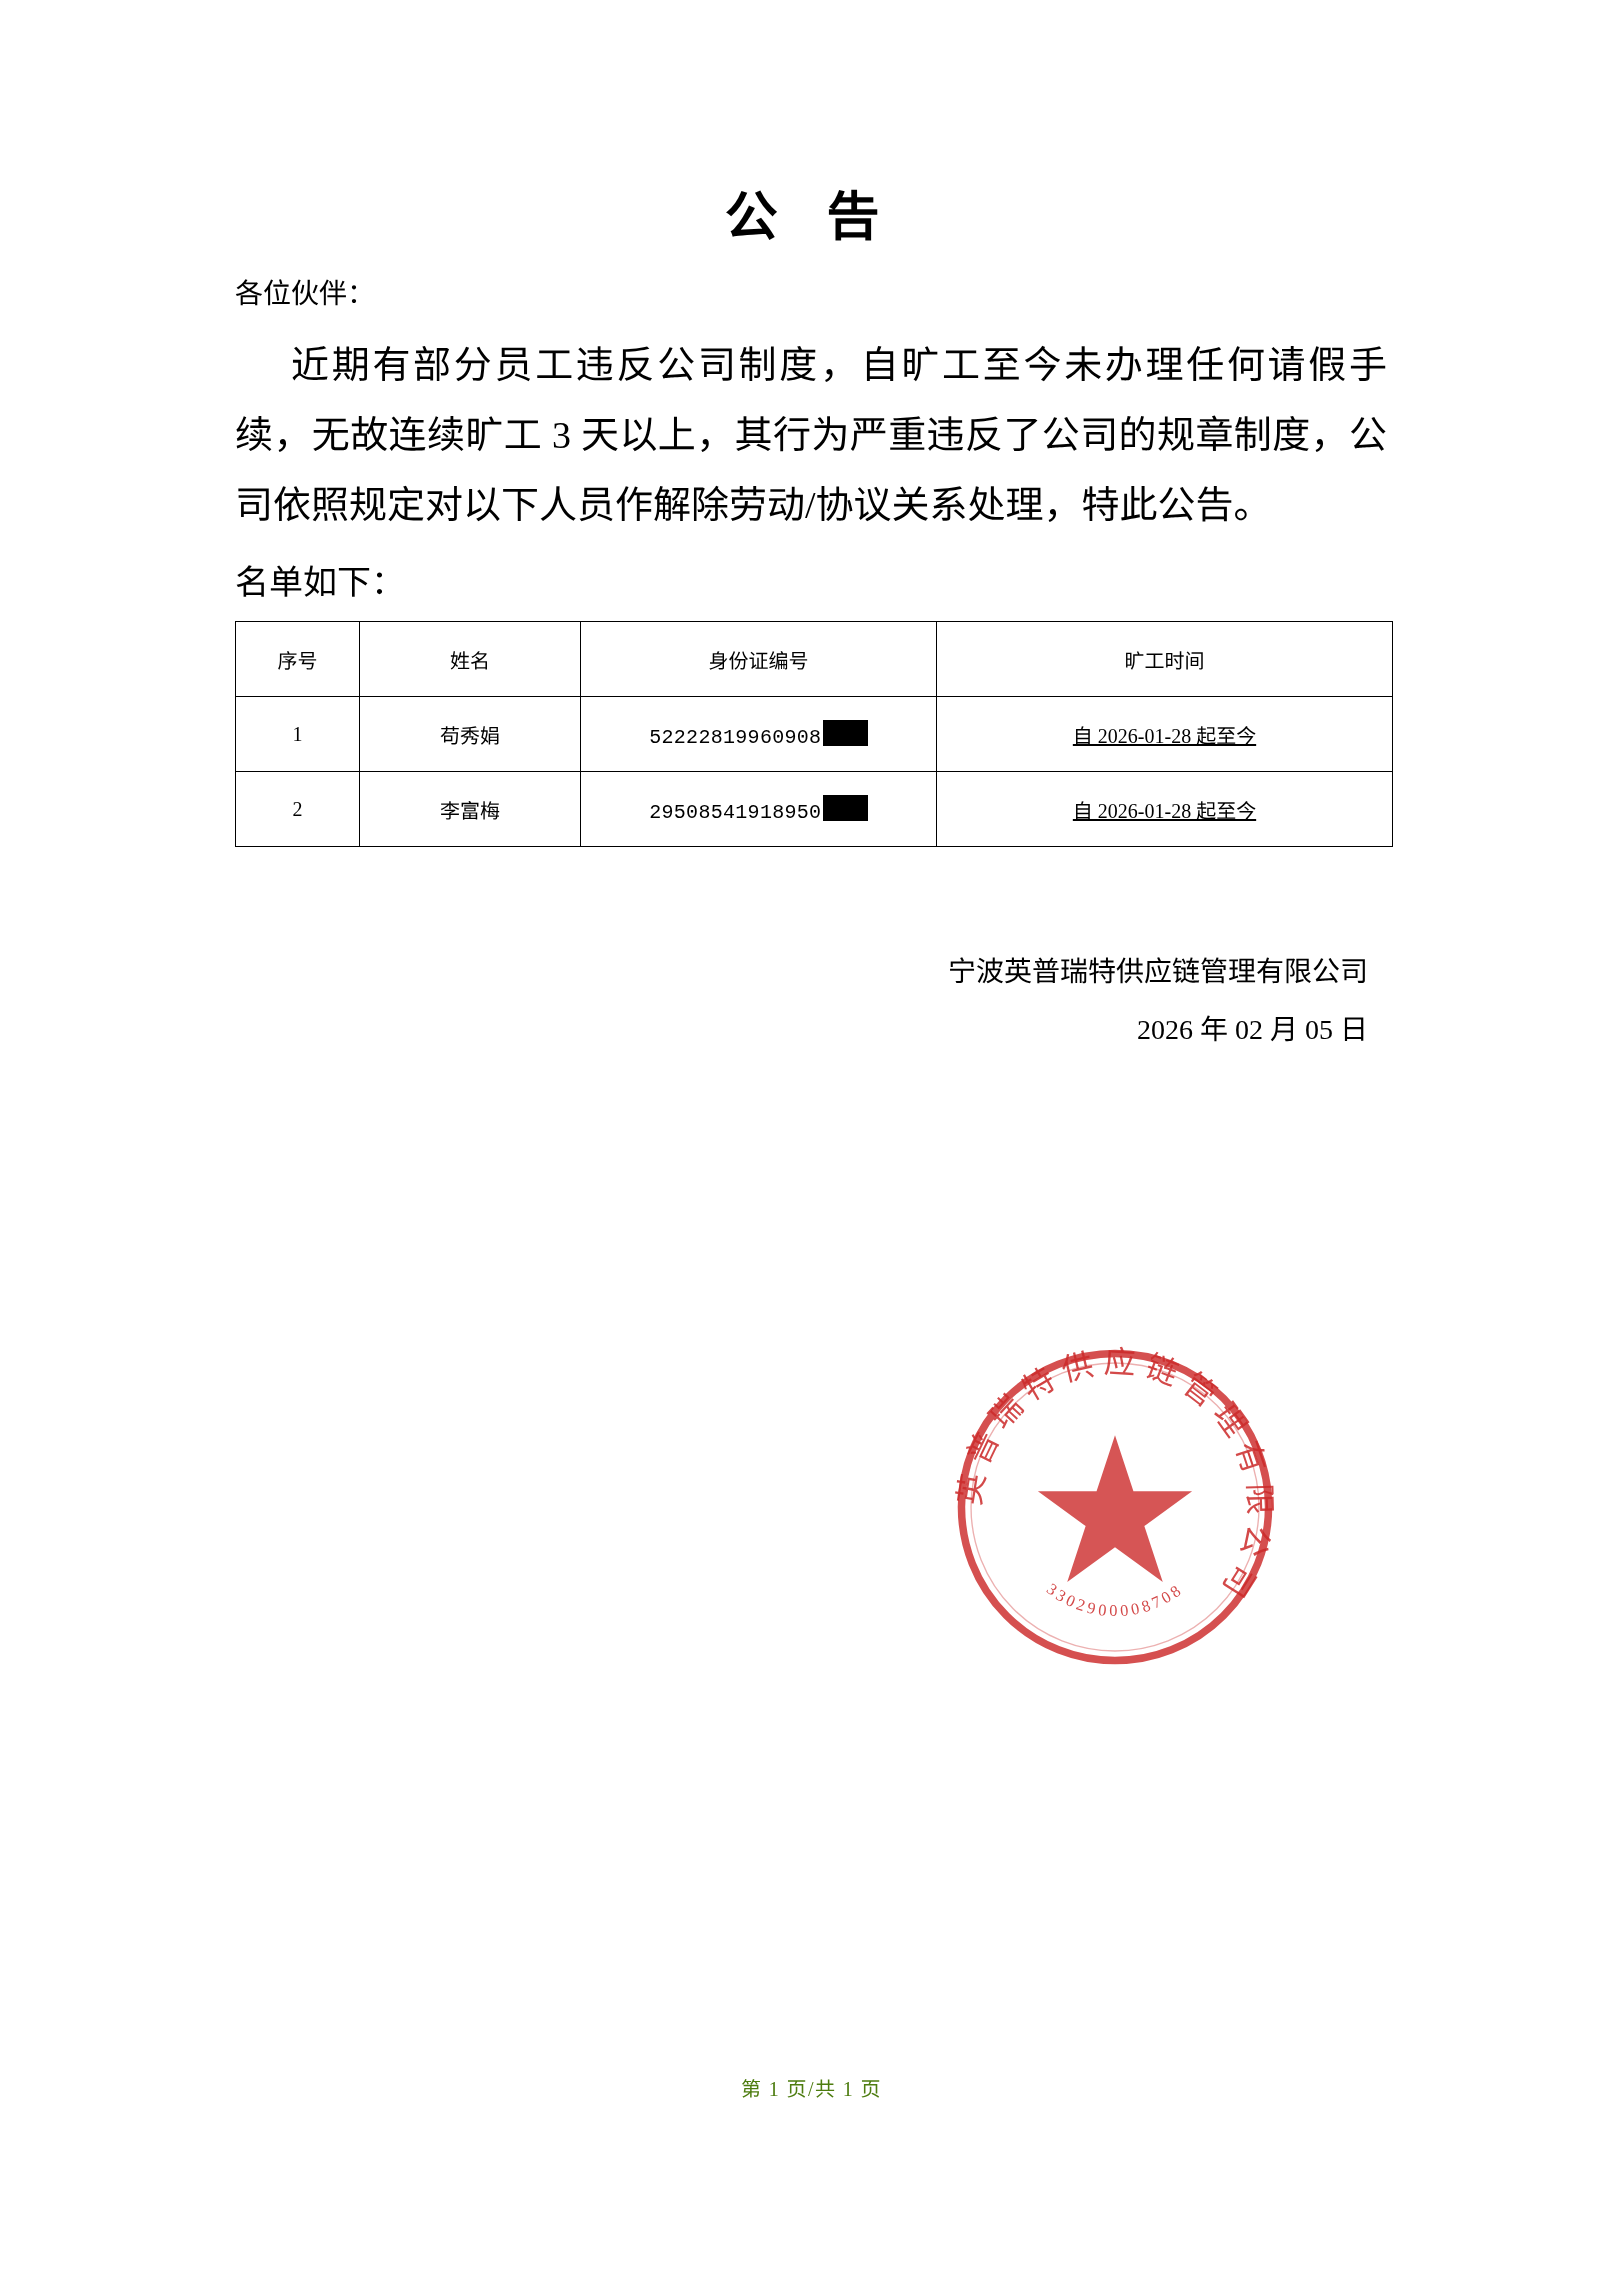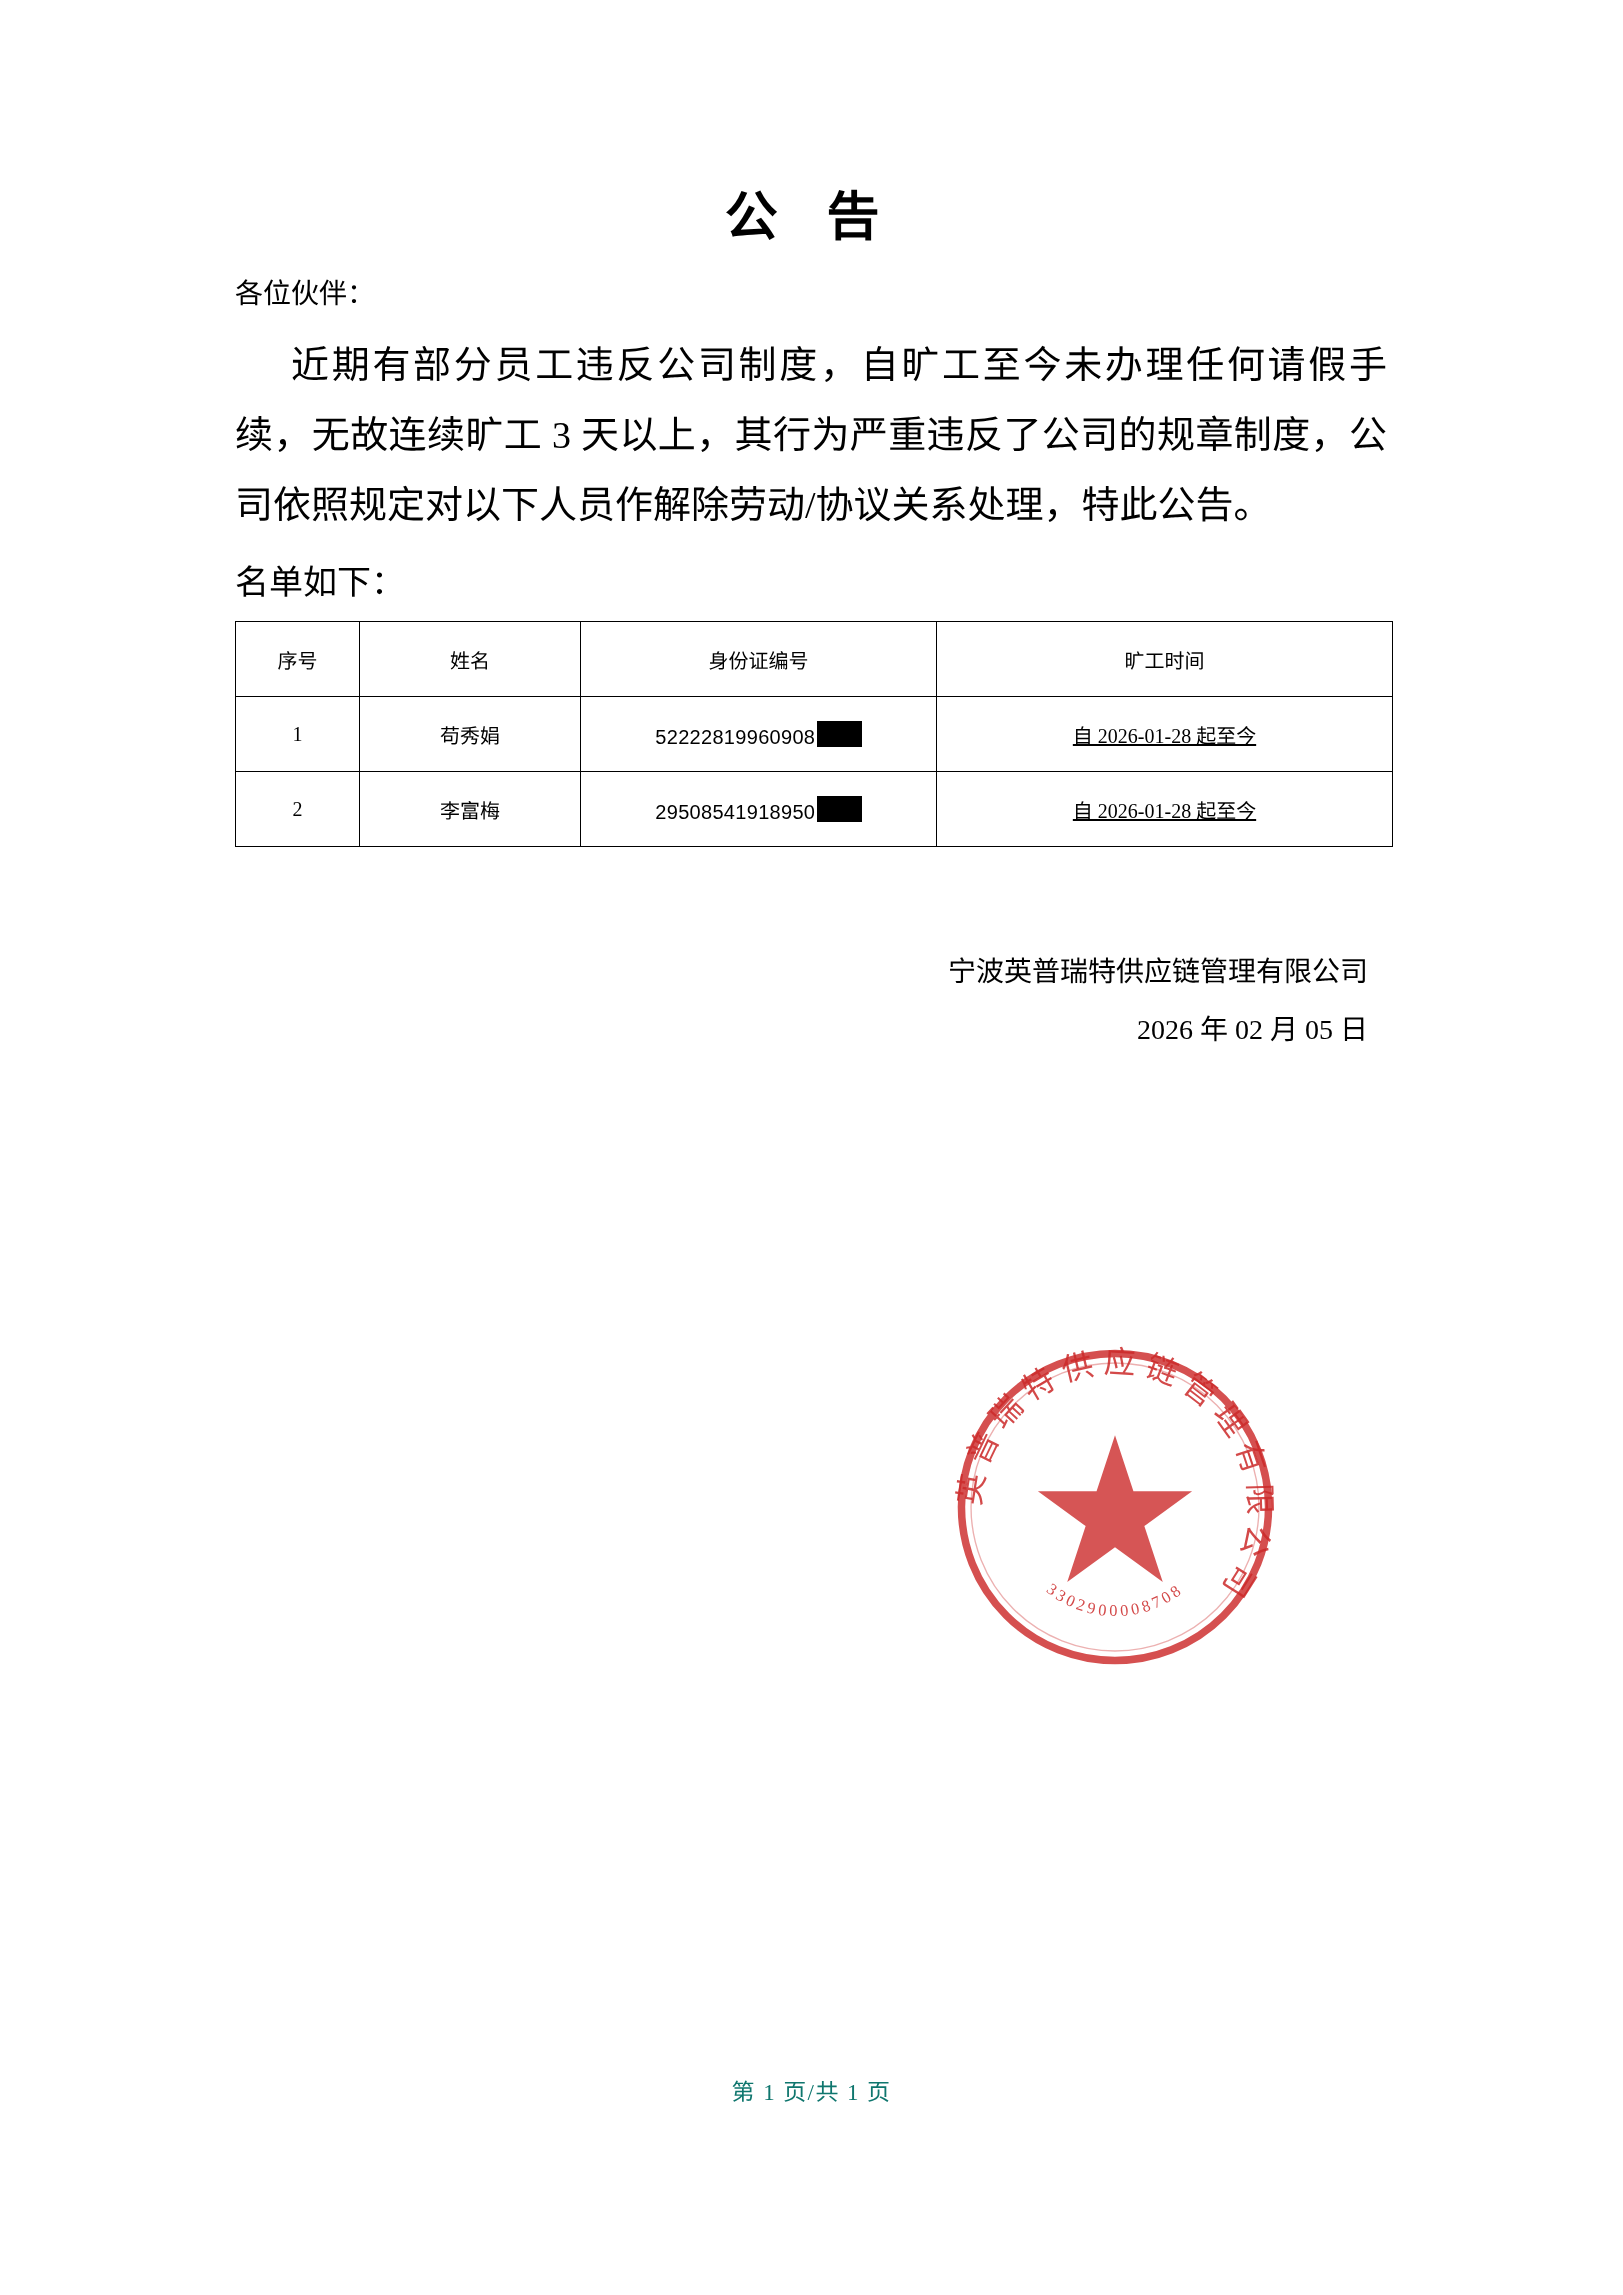--- a/index.html
+++ b/index.html
@@ -96,21 +96,21 @@
     font-weight: normal;
     font-size: 20px;
     height: 74px;
     padding: 0;
   }
   th.col-seq, td.col-seq { width: 123px; }
   th.col-name, td.col-name { width: 220px; }
   th.col-id, td.col-id { width: 355px; }
   th.col-time, td.col-time { width: 455px; }
   td.col-id .idnum {
-    font-family: Liberation Sans, sans-serif;
+    font-family: Liberation Mono, monospace;
     letter-spacing: 0.3px;
   }
   .redact {
     display: inline-block;
     background: #000;
     width: 45px;
     height: 26px;
     vertical-align: -3.4px;
     margin-left: 1.4px;
   }
@@ -148,22 +148,22 @@
   }
   .seal svg { display: block; }
 
   
   .footer {
     position: absolute;
     left: 0;
     top: 2073px;
     width: 1623px;
     text-align: center;
-    font-size: 23px;
-    color: #0f766e;
+    font-size: 20px;
+    color: #4d7c0f;
     font-family: "Liberation Serif", "DejaVu Serif", serif;
     letter-spacing: 1.4px;
   }
 </style>
 </head>
 <body>
 
 <div class="page">
 
   <div class="content">

